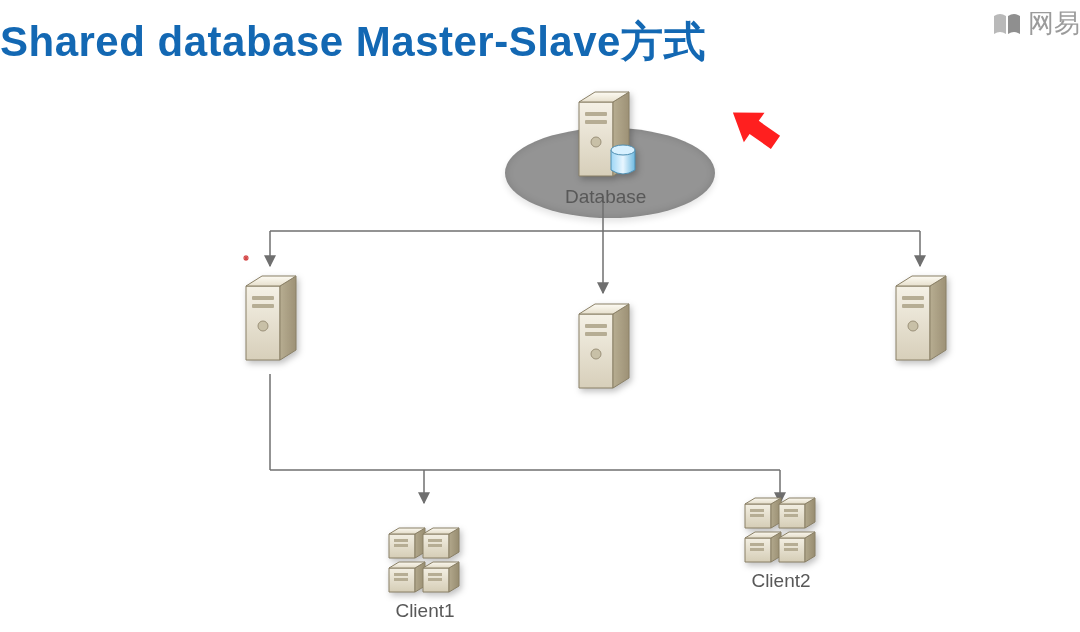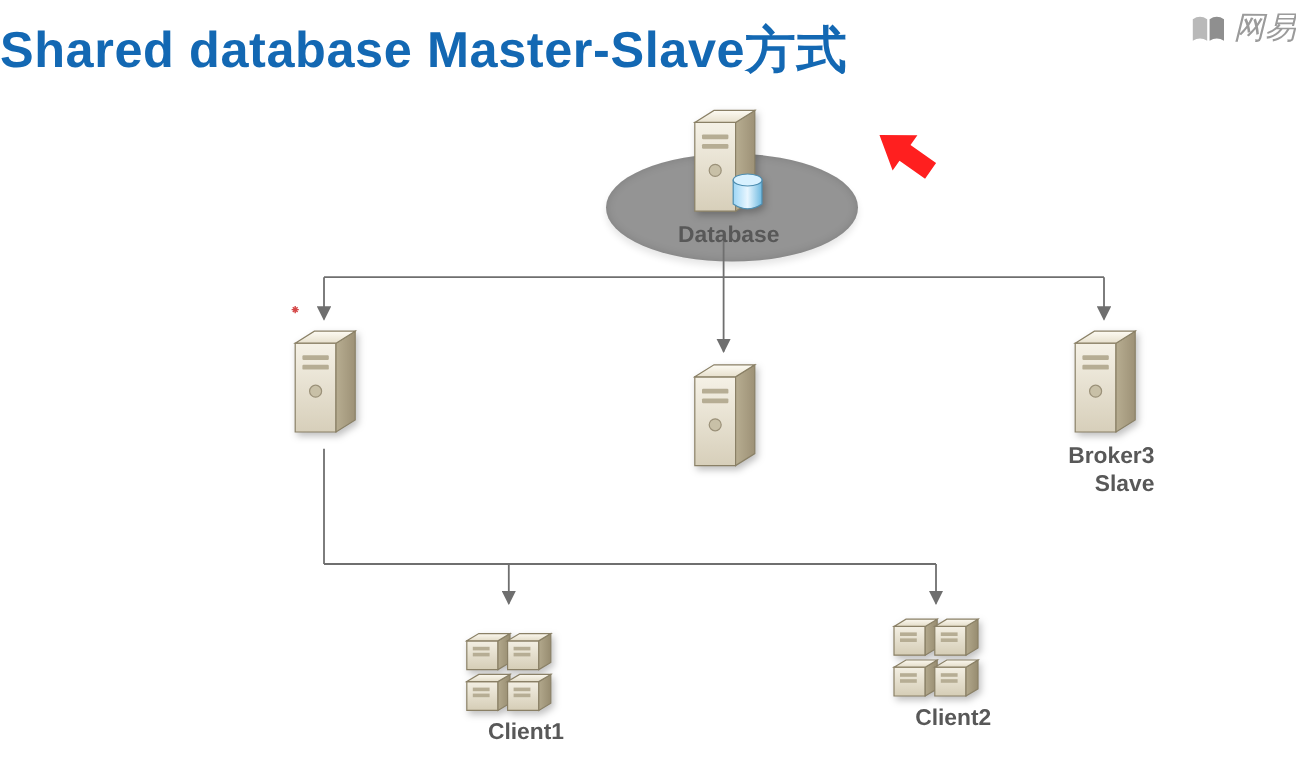--- a/index.html
+++ b/index.html
@@ -24,39 +24,37 @@
   .watermark {
     position: absolute;
     right: 0;
     top: 6px;
     display: flex;
     align-items: center;
     gap: 6px;
     color: #9b9b9b;
     font-size: 26px;
     font-weight: 500;
-    font-style: italic;
   }
   .watermark .book-icon {
     width: 30px;
     height: 24px;
   }
   .canvas {
     position: absolute;
     left: 0;
     top: 0;
     width: 1080px;
     height: 632px;
     pointer-events: none;
   }
   .node {
     position: absolute;
-    text-align: right;
+    text-align: center;
     pointer-events: none;
-    font-weight: bold;
   }
   .label {
     color: #585858;
     font-size: 19px;
     line-height: 1.2;
     margin-top: 2px;
     white-space: pre-line;
   }
 
   
@@ -244,22 +242,20 @@
   <div class="tower">
     <svg viewBox="0 0 68 100">
       <path d="M8 18 L42 18 L42 92 L8 92 Z" fill="url(#boxGrad)" stroke="#8a8066" stroke-width="1"></path>
       <path d="M42 18 L58 8 L58 82 L42 92 Z" fill="url(#sideGrad)" stroke="#8a8066" stroke-width="1"></path>
       <path d="M8 18 L24 8 L58 8 L42 18 Z" fill="url(#topGrad)" stroke="#8a8066" stroke-width="1"></path>
       <rect x="14" y="28" width="22" height="4" rx="1" fill="#b6ad94"></rect>
       <rect x="14" y="36" width="22" height="4" rx="1" fill="#b6ad94"></rect>
       <circle cx="25" cy="58" r="5" fill="#c8c0a7" stroke="#9b9179"></circle>
     </svg>
   </div>
-  <div class="label">Broker3
-Slave</div>
 </div>
 
 <div class="node" style="left:380px; top:518px; width:90px;">
   <div class="stack">
     <svg viewBox="0 0 80 80">
       <defs>
         <linearGradient id="unitFront" x1="0" y1="0" x2="0" y2="1">
           <stop offset="0" stop-color="#f3efe3"></stop>
           <stop offset="1" stop-color="#d5cdb6"></stop>
         </linearGradient>
@@ -302,21 +298,21 @@
         <path d="M26 10 L36 4 L36 28 L26 34 Z" fill="url(#unitSide)" stroke="#8a8066"></path>
         <path d="M0 10 L10 4 L36 4 L26 10 Z" fill="url(#unitTop)" stroke="#8a8066"></path>
         <rect x="5" y="15" width="14" height="3" fill="#b6ad94"></rect>
         <rect x="5" y="20" width="14" height="3" fill="#b6ad94"></rect>
       </g>
     </svg>
   </div>
   <div class="label">Client1</div>
 </div>
 
-<div class="node" style="left:736px; top:506px; width:90px;">
+<div class="node" style="left:736px; top:488px; width:90px;">
   <div class="stack">
     <svg viewBox="0 0 80 80">
       <g transform="translate(4,6)">
         <path d="M0 10 L26 10 L26 34 L0 34 Z" fill="url(#unitFront)" stroke="#8a8066"></path>
         <path d="M26 10 L36 4 L36 28 L26 34 Z" fill="url(#unitSide)" stroke="#8a8066"></path>
         <path d="M0 10 L10 4 L36 4 L26 10 Z" fill="url(#unitTop)" stroke="#8a8066"></path>
         <rect x="5" y="15" width="14" height="3" fill="#b6ad94"></rect>
         <rect x="5" y="20" width="14" height="3" fill="#b6ad94"></rect>
       </g>
       <g transform="translate(38,6)">

